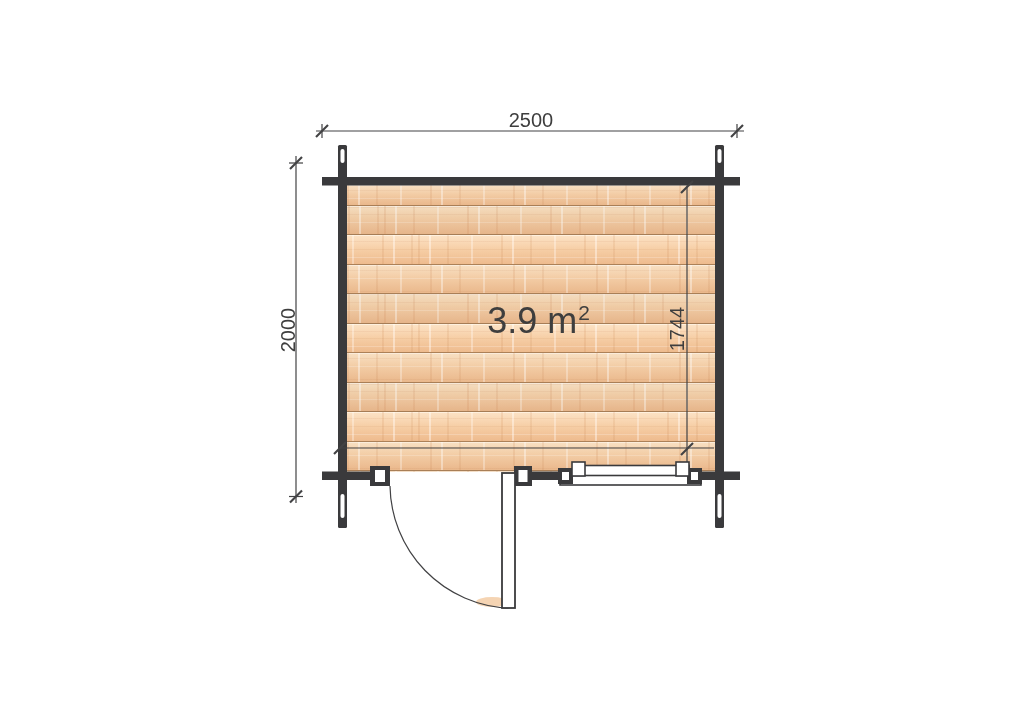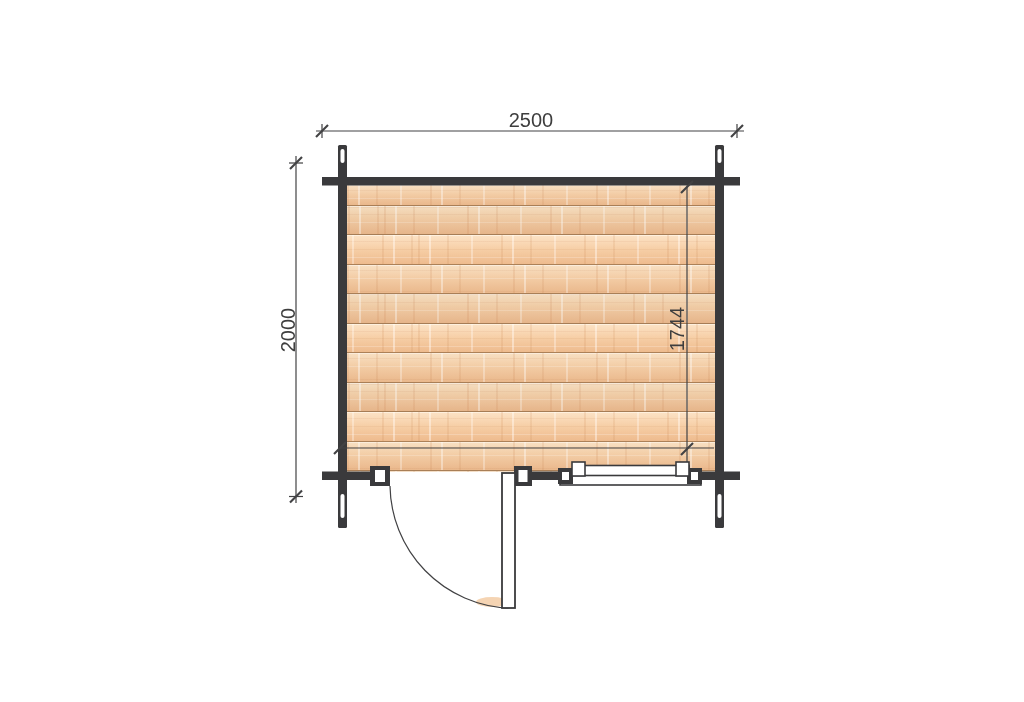--- a/index.html
+++ b/index.html
@@ -123,13 +123,14 @@
       <ellipse cx="492" cy="602" rx="16" ry="5" fill="var(--floor-base,#f3cda6)" opacity="0.85"></ellipse>
       <path class="dimline" stroke-width="1.8" d="M 390 486 A 124 124 0 0 0 508.5 608"></path>
       <rect class="sym" stroke-width="1.8" x="502" y="473" width="13" height="135"></rect>
     </g>
   </svg>
 
   <div class="lbl lbl-top">2500</div>
   <div class="lbl lbl-left">2000</div>
   <div class="lbl lbl-int-h">1744</div>
 
+  <div class="area"><span>3.9 m</span><sup>2</sup></div>
 </div>
 
 </body></html>

